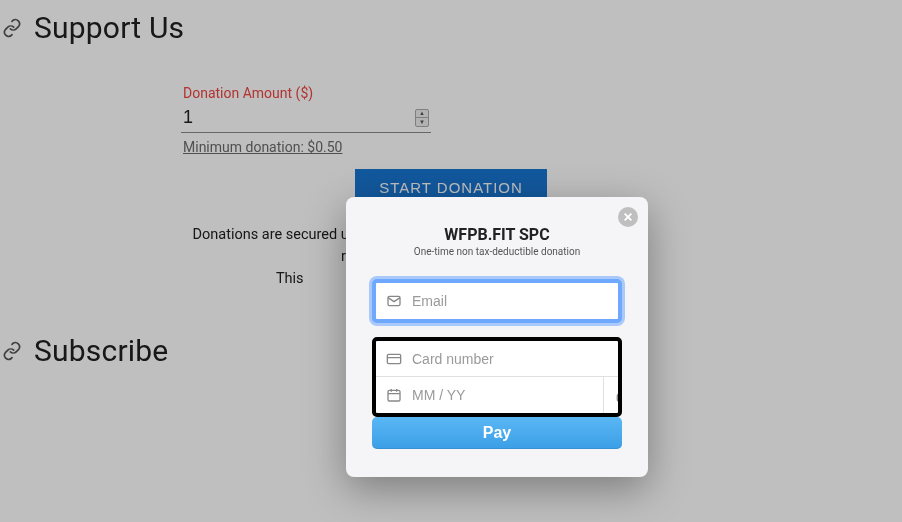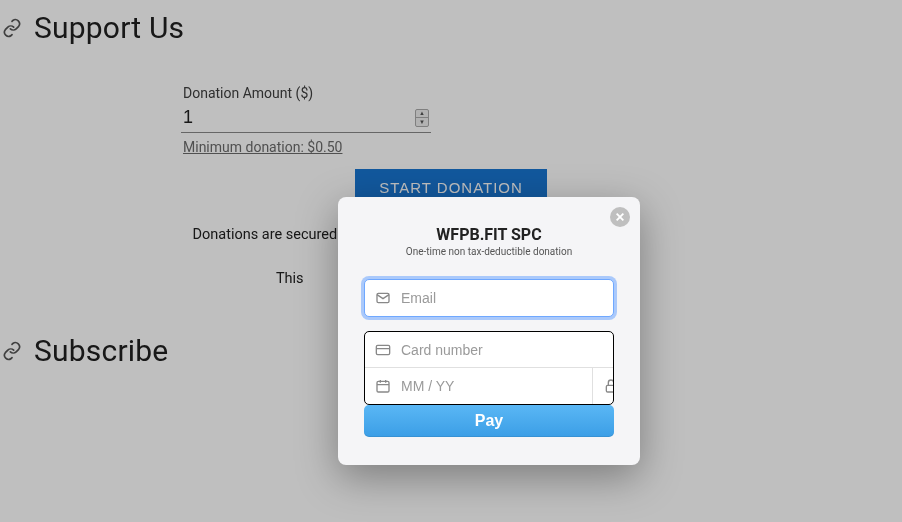--- a/index.html
+++ b/index.html
@@ -39,21 +39,21 @@
     letter-spacing: 0.2px;
     color: #212121;
   }
   .donation-block {
     width: 540px;
     margin: 30px auto 0 auto;
     text-align: left;
   }
   .donation-label {
     font-size: 14px;
-    color: #404040;
+    color: #ef4444;
     margin-bottom: 4px;
     padding-left: 2px;
   }
   .amount-row {
     display: flex;
     align-items: center;
     border-bottom: 1px solid #888;
     padding: 2px 2px 4px 2px;
     margin-bottom: 6px;
     width: 250px;
@@ -114,21 +114,21 @@
   }
   .stripe-note a {
     color: #1565C0;
     text-decoration: underline;
   }
   .section-subscribe { margin-top: 34px; }
 
   
   .modal {
     position: absolute;
-    left: 338px;
+    left: 346px;
     top: 197px;
     width: 302px;
     background: #f5f5f7;
     border-radius: 8px;
     z-index: 20;
     box-shadow: 0 12px 40px rgba(0,0,0,0.35);
     padding: 24px 26px 28px 26px;
   }
   .close-circle {
     width: 20px;
@@ -153,21 +153,21 @@
   }
   .modal-sub {
     text-align: center;
     font-size: 10px;
     color: #555;
     margin-top: 2px;
     margin-bottom: 22px;
   }
   .field-group {
     background: #fff;
-    border: 1px solid #000000;
+    border: 4px solid #000000;
     border-radius: 5px;
     overflow: hidden;
   }
   .email-group {
     box-shadow: 0 0 0 3px rgba(79,148,255,0.45);
     border-color: #6fa8ff;
     margin-bottom: 14px;
   }
   .field-row {
     display: flex;

